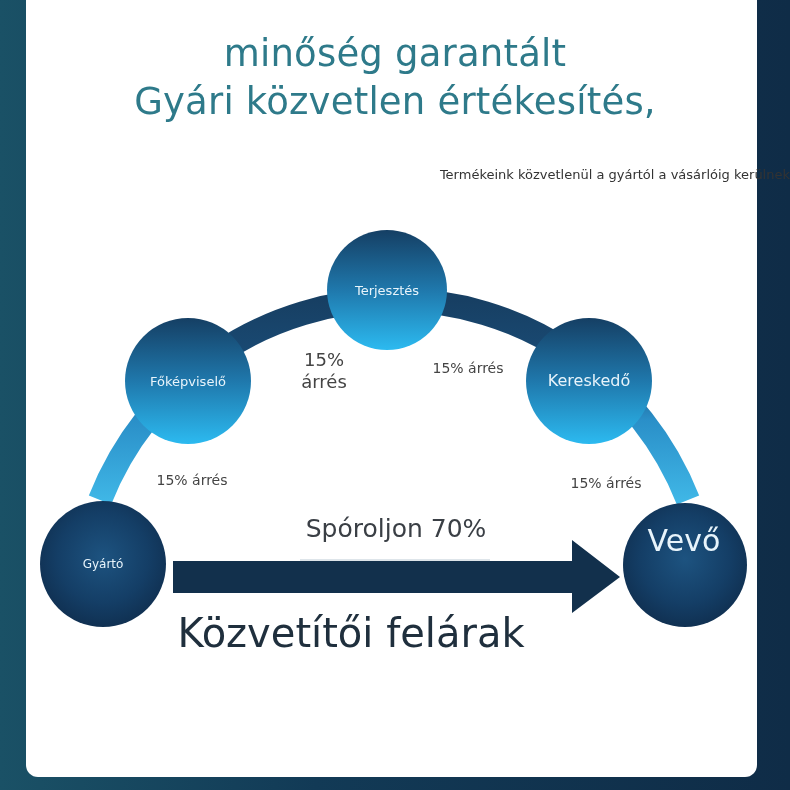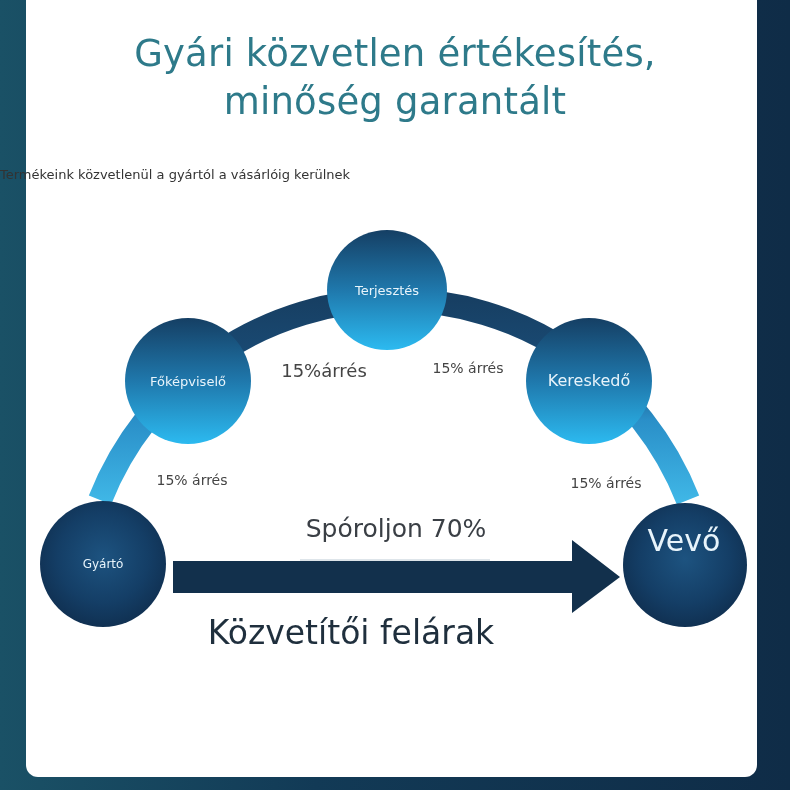--- a/index.html
+++ b/index.html
@@ -10,51 +10,51 @@
     }
     .card {
       position: absolute; left: 26px; top: 0; width: 731px; height: 777px;
       background: #ffffff; border-radius: 0 0 12px 12px;
     }
     .title {
       position: absolute; left: 0; top: 30px; width: 790px; text-align: center;
       color: #2e7a8a; font-size: 37px; line-height: 48px; letter-spacing: 0.2px;
     }
     .subtitle {
-      position: absolute; left: 0; top: 167px; width: 790px; text-align: left;
+      position: absolute; left: 0; top: 167px; width: 790px; text-align: right;
       color: #333; font-size: 13px;
     }
     svg.diagram { position: absolute; left: 0; top: 0; }
     .node-label {
       position: absolute; text-align: right; color: #e8f4fb;
       display: flex; align-items: center; justify-content: center;
       transform: translate(-50%, -50%);
     }
     .pct {
       position: absolute; color: #444; font-size: 14px; text-align: center;
       transform: translate(-50%, -50%); white-space: nowrap;
     }
     .pct.big { font-size: 18px; line-height: 22px; }
     .save {
       position: absolute; left: 396px; top: 528px; transform: translate(-50%, -50%);
       color: #3a3f45; font-size: 25px; white-space: nowrap;
     }
     .bottom {
       position: absolute; left: 0; top: 612px; width: 702px; text-align: center;
-      color: #1f2f3d; font-size: 33px; line-height: 42px;
+      color: #1f2f3d; font-size: 40px; line-height: 42px;
     }
   </style>
 </head>
 <body>
 
 <div class="card"></div>
 
 <div class="title">
+  <div>minőség garantált</div>
   <div>Gyári közvetlen értékesítés,</div>
-  <div>minőség garantált</div>
 </div>
 
 <div class="subtitle">Termékeink közvetlenül a gyártól a vásárlóig kerülnek</div>
 
 <svg class="diagram" width="790" height="790" viewBox="0 0 790 790">
   <defs>
     <linearGradient id="arcGrad" x1="0" y1="0" x2="0" y2="1">
       <stop offset="0" stop-color="#173f63"></stop>
       <stop offset="0.35" stop-color="#1a4d78"></stop>
       <stop offset="0.6" stop-color="#2a8fc8"></stop>
@@ -87,21 +87,21 @@
 <div class="node-label" style="left:103px; top:564px; font-size:12px;">Gyártó</div>
 <div class="node-label" style="left:188px; top:382px; font-size:13px; flex-direction:row; line-height:18px;">
   <span>Fő</span>
   <span>képviselő</span>
 </div>
 <div class="node-label" style="left:387px; top:290px; font-size:13px;">Terjesztés</div>
 <div class="node-label" style="left:589px; top:380px; font-size:16px;">Kereskedő</div>
 <div class="node-label" style="left:684px; top:540px; font-size:30px;">Vevő</div>
 
 <div class="pct" style="left:192px; top:480px;">15% árrés</div>
-<div class="pct big" style="left:324px; top:371px; display:flex; flex-direction:row;">
+<div class="pct big" style="left:324px; top:371px; display:flex; flex-direction:column;">
   <span>15%</span>
   <span>árrés</span>
 </div>
 <div class="pct" style="left:468px; top:368px;">15% árrés</div>
 <div class="pct" style="left:606px; top:483px;">15% árrés</div>
 
 <div class="save">Spóroljon 70%</div>
 
 <div class="bottom">
   <div>Közvetítői felárak</div>

